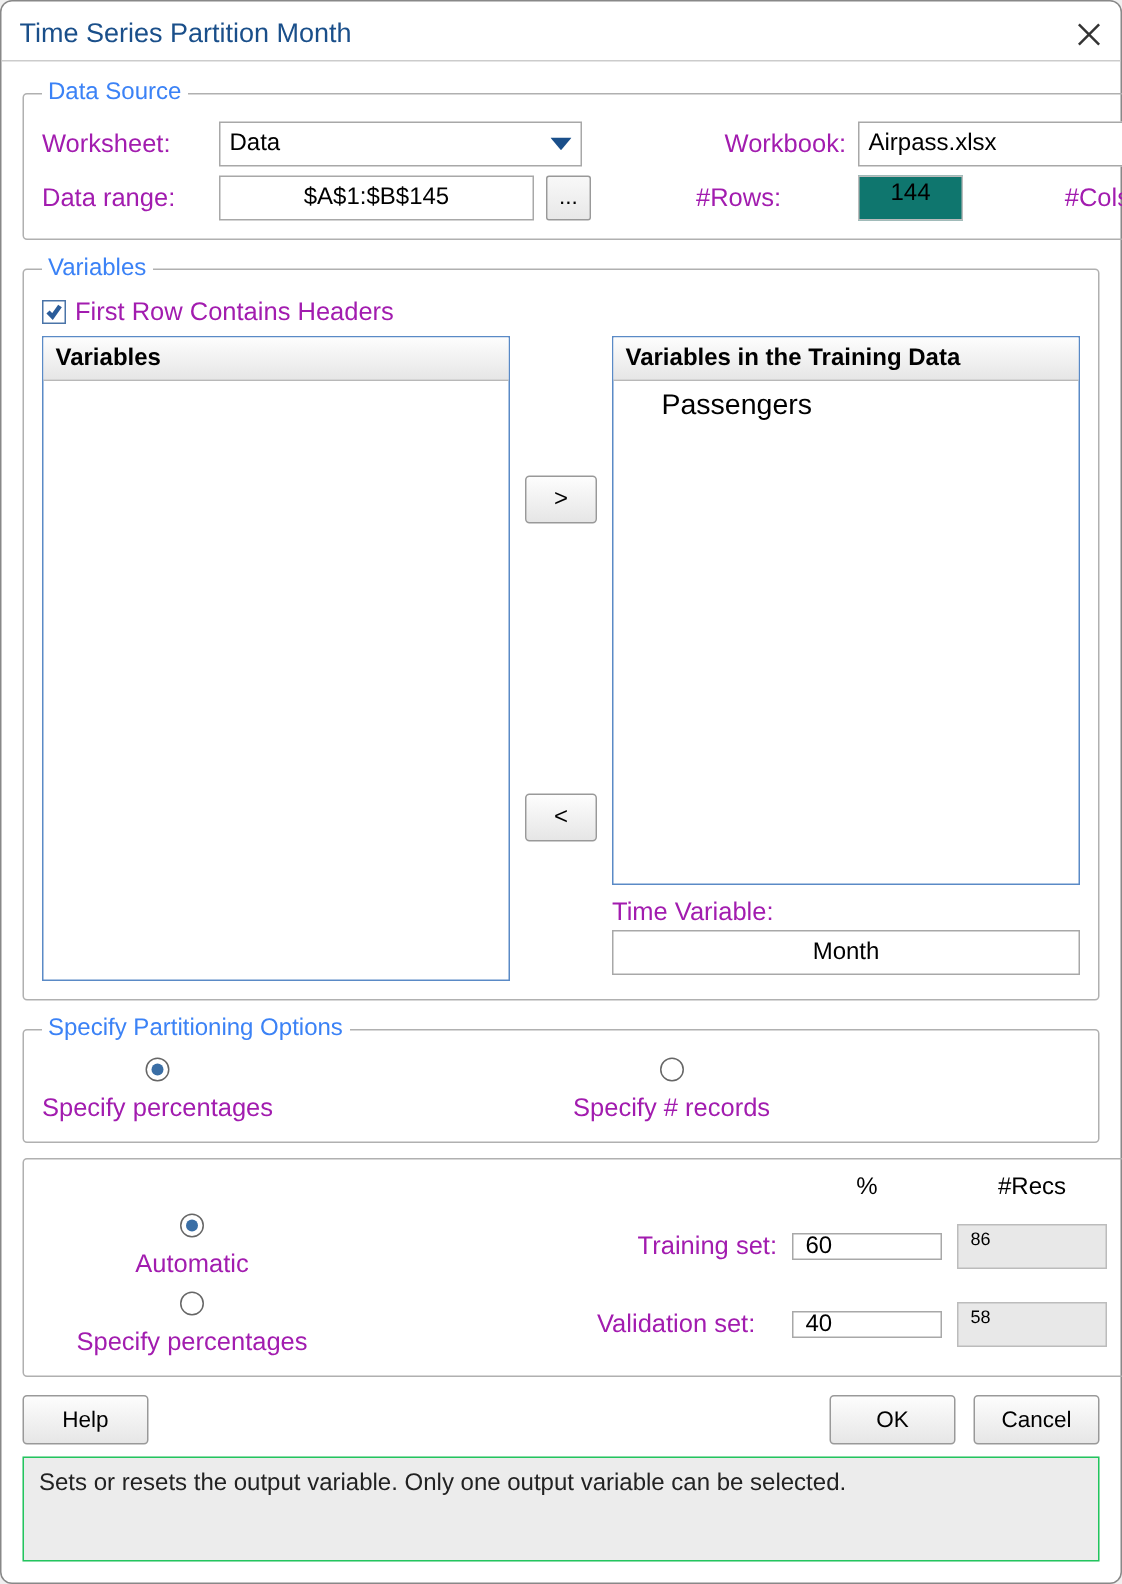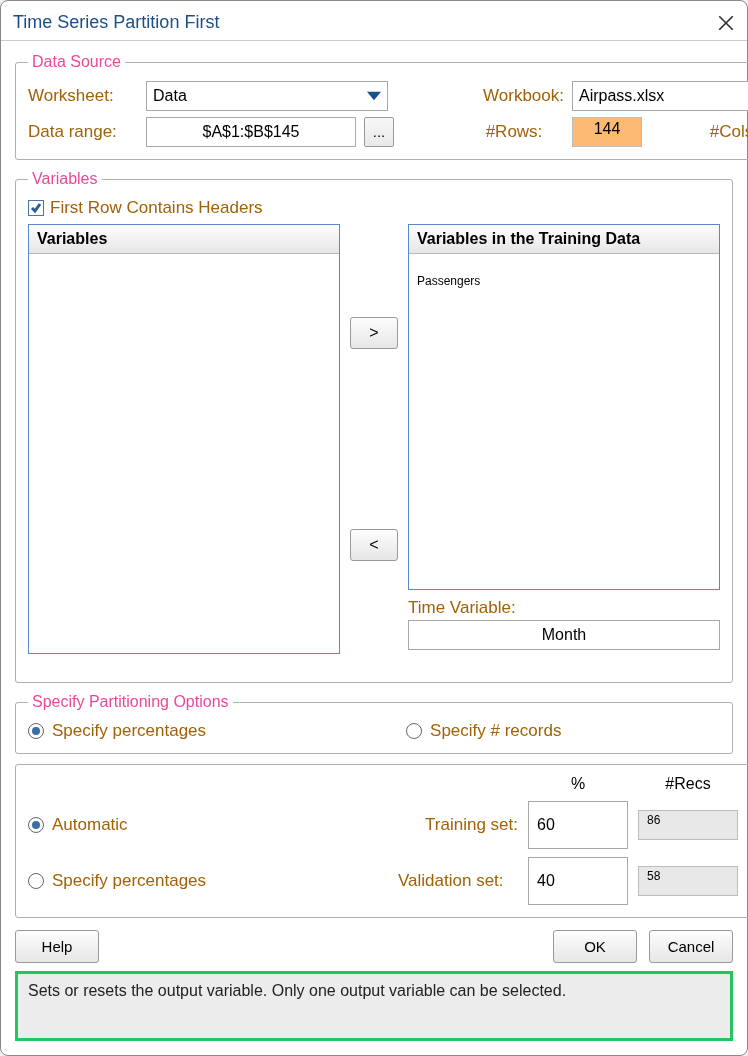--- a/index.html
+++ b/index.html
@@ -17,90 +17,90 @@
 }
 .titlebar .title { font-size: 18px; color: #1a4f8a; }
 .titlebar .close { width: 18px; height: 18px; stroke: #333; cursor: pointer; }
 
 .content { padding: 12px 14px; flex: 1; display: flex; flex-direction: column; gap: 10px; }
 
 fieldset {
   border: 1px solid #b0b0b0; border-radius: 3px;
   padding: 10px 12px 12px 12px;
 }
-legend { color: #ec4899; font-size: 16px; padding: 0 4px; }
-.label { font-size: 17px; color: #a16207; }
+legend { color: #3b82f6; font-size: 16px; padding: 0 4px; }
+.label { font-size: 17px; color: #a21caf; }
 
 .combo, .textinput, .readonly {
   height: 30px; border: 1px solid #a8a8a8; background: #fff;
   font-size: 16px; padding: 2px 6px; text-align: center;
 }
 .combo { display: flex; align-items: center; justify-content: space-between; }
-.readonly { background: #fdba74; border: 1px solid #bcbcbc; }
+.readonly { background: #0f766e; border: 1px solid #bcbcbc; }
 .textinput { background: #fff; }
 
 .chevron { width: 14px; height: 14px; fill: #1a4f8a; }
 
 .ds-grid { display: grid; grid-template-columns: 110px 210px 24px 60px 100px 70px 40px 60px 40px; gap: 6px 8px; align-items: center; }
 .dots-btn {
   width: 30px; height: 30px; border: 1px solid #999; background: linear-gradient(#f8f8f8,#e8e8e8);
   border-radius: 2px; text-align: center; font-size: 15px; line-height: 26px; cursor: pointer;
 }
 
 .vars-area { display: grid; grid-template-columns: 1fr 56px 1fr; gap: 6px; margin-top: 6px; }
 .listbox { border: 1px solid #5a8ac6; background: #fff; height: 430px; display: flex; flex-direction: column; }
 .listhead {
   background: linear-gradient(#fdfdfd,#e6e6e6); border-bottom: 1px solid #b8b8b8;
   font-weight: bold; font-size: 16px; padding: 5px 8px;
 }
-.listitem { padding: 20px 8px; font-size: 12px; }
+.listitem { padding: 6px 8px; font-size: 19px; margin-left: 24px; }
 .arrow-col { display: flex; flex-direction: column; justify-content: center; gap: 180px; align-items: center; }
 .arrow-btn {
   width: 48px; height: 32px; border: 1px solid #999; border-radius: 3px;
   background: linear-gradient(#fdfdfd,#e6e6e6); font-size: 16px; cursor: pointer;
 }
 .right-col { display: flex; flex-direction: column; }
 .right-col .listbox { height: 366px; }
 .tv-row { margin-top: 8px; }
 .tv-row .textinput { width: 100%; margin-top: 2px; }
 
 .checkbox-row { display: flex; align-items: center; gap: 6px; margin-bottom: 6px; }
 .chk { width: 16px; height: 16px; border: 1px solid #4a74a8; background: #fff; display: inline-flex; align-items: center; justify-content: center; }
 .chk svg { width: 12px; height: 12px; stroke: #2a5c9a; stroke-width: 3; fill: none; }
 
 .radio { width: 16px; height: 16px; border-radius: 50%; border: 1px solid #666; background: #fff; display: inline-flex; align-items: center; justify-content: center; }
 .radio.sel .dot { width: 8px; height: 8px; border-radius: 50%; background: #3a6ea5; }
 
 .opt-row { display: flex; gap: 40px; }
-.opt { display: flex; align-items: center; gap: 8px; }
+.opt { display: flex; align-items: center; gap: 8px; flex-direction: column; }
 
 .pct-area { display: grid; grid-template-columns: 200px 150px 120px 100px 100px; gap: 8px 10px; align-items: center; }
 .pct-head { text-align: center; font-size: 16px; }
-.pct-input { height: 48px; border: 1px solid #a8a8a8; padding: 2px 8px; font-size: 16px; }
+.pct-input { height: 18px; border: 1px solid #a8a8a8; padding: 2px 8px; font-size: 16px; }
 .pct-read { height: 30px; border: 1px solid #bcbcbc; background: #e8e8e8; padding: 2px 8px; font-size: 12px; }
 
 .footer { display: flex; justify-content: space-between; padding: 0 14px 8px 14px; }
 .btn {
   min-width: 84px; height: 33px; border: 1px solid #999; border-radius: 3px;
   background: linear-gradient(#fdfdfd,#e6e6e6); font-size: 15px; cursor: pointer;
 }
 .footer-right { display: flex; gap: 12px; }
 
 .statusbar {
-  margin: 0 14px 14px 14px; border: 3px solid #22c55e; background: #ececec;
+  margin: 0 14px 14px 14px; border: 1px solid #22c55e; background: #ececec;
   padding: 8px 10px; font-size: 16px; color: #222; height: 70px;
 }
 </style>
 </head>
 <body>
 
 <div class="window">
 
   <div class="titlebar">
-    <div class="title">Time Series Partition First</div>
+    <div class="title">Time Series Partition Month</div>
     <svg class="close" viewBox="0 0 16 16">
         <line x1="2" y1="2" x2="14" y2="14" stroke-width="1.5"></line>
         <line x1="14" y1="2" x2="2" y2="14" stroke-width="1.5"></line>
       </svg>
   </div>
 
   <div class="content">
 
     <fieldset>
       <legend>Data Source</legend>
@@ -116,21 +116,21 @@
         <span class="label" style="text-align:right">Workbook:</span>
         <div class="combo" style="grid-column: span 4">
           <span>Airpass.xlsx</span>
 
         </div>
 
         <span class="label">Data range:</span>
         <input class="textinput" style="grid-column: span 1; width: 100%;" value="$A$1:$B$145">
         <button class="dots-btn">...</button>
         <span></span>
-        <span class="label" style="text-align:center">#Rows:</span>
+        <span class="label" style="text-align:left">#Rows:</span>
         <div class="readonly">144</div>
         <span></span>
         <span class="label" style="text-align:right">#Cols:</span>
 
       </div>
     </fieldset>
 
     <fieldset style="flex:1">
       <legend>Variables</legend>
       <div class="checkbox-row">

